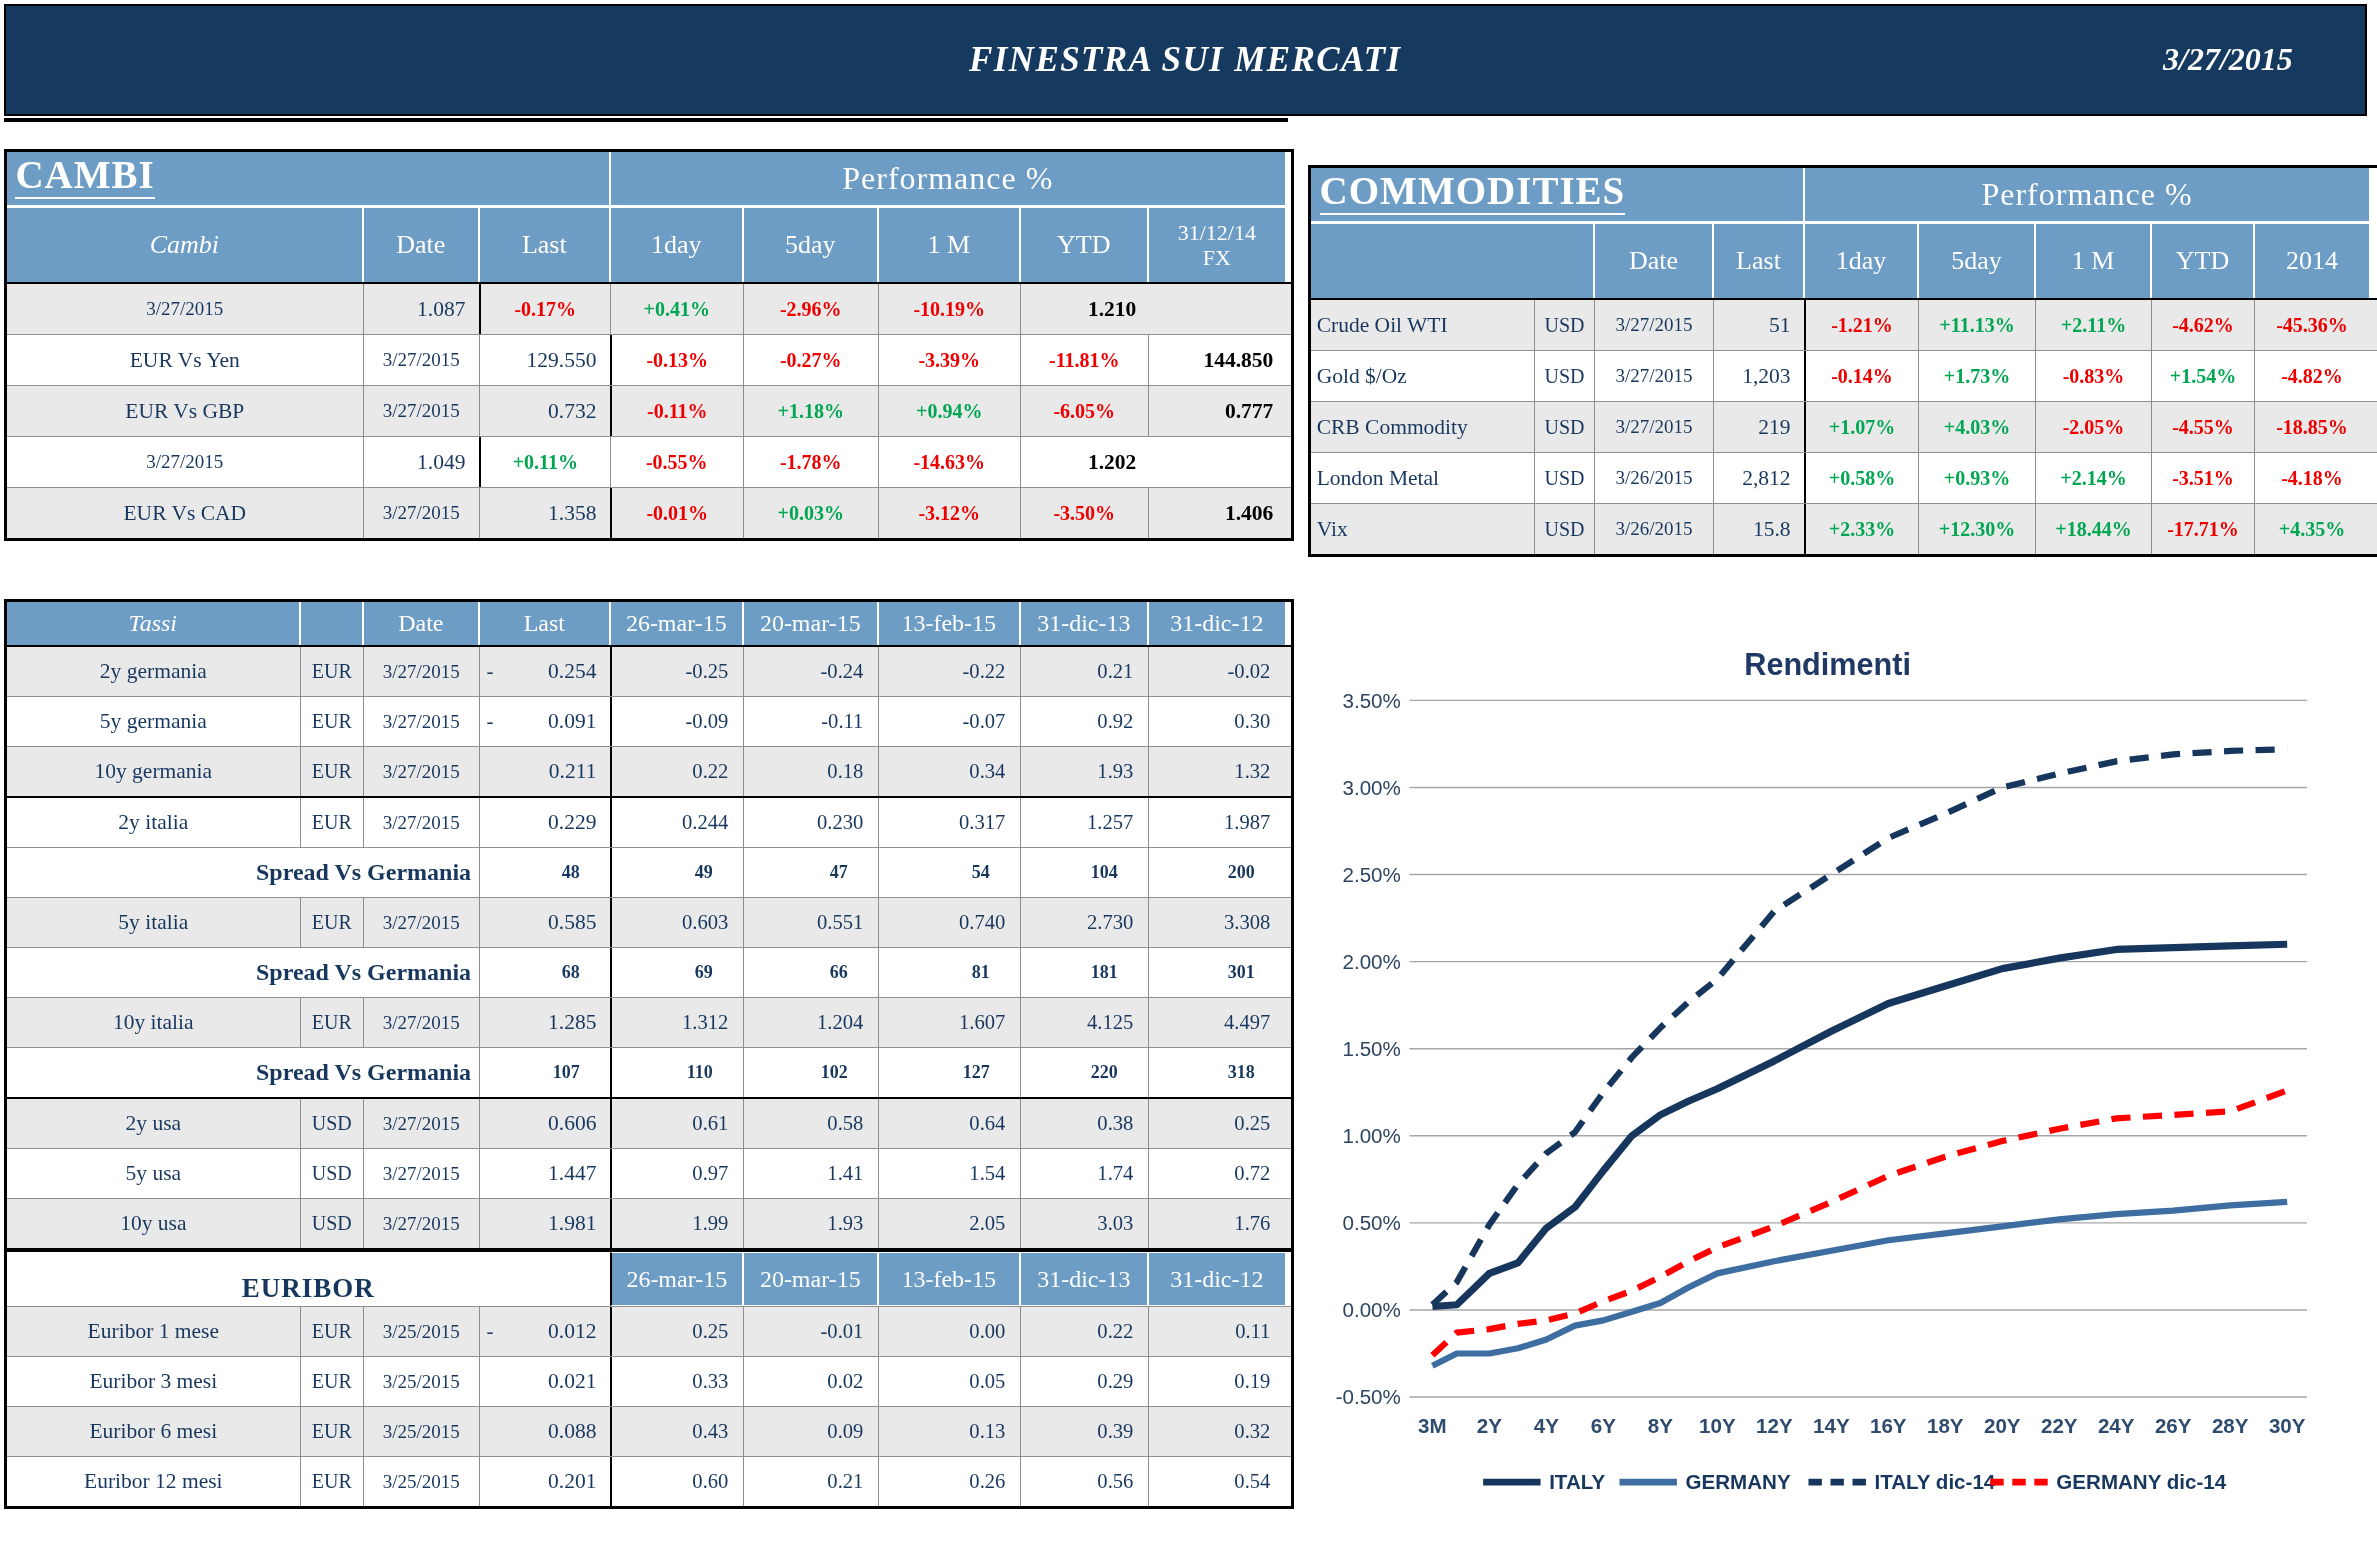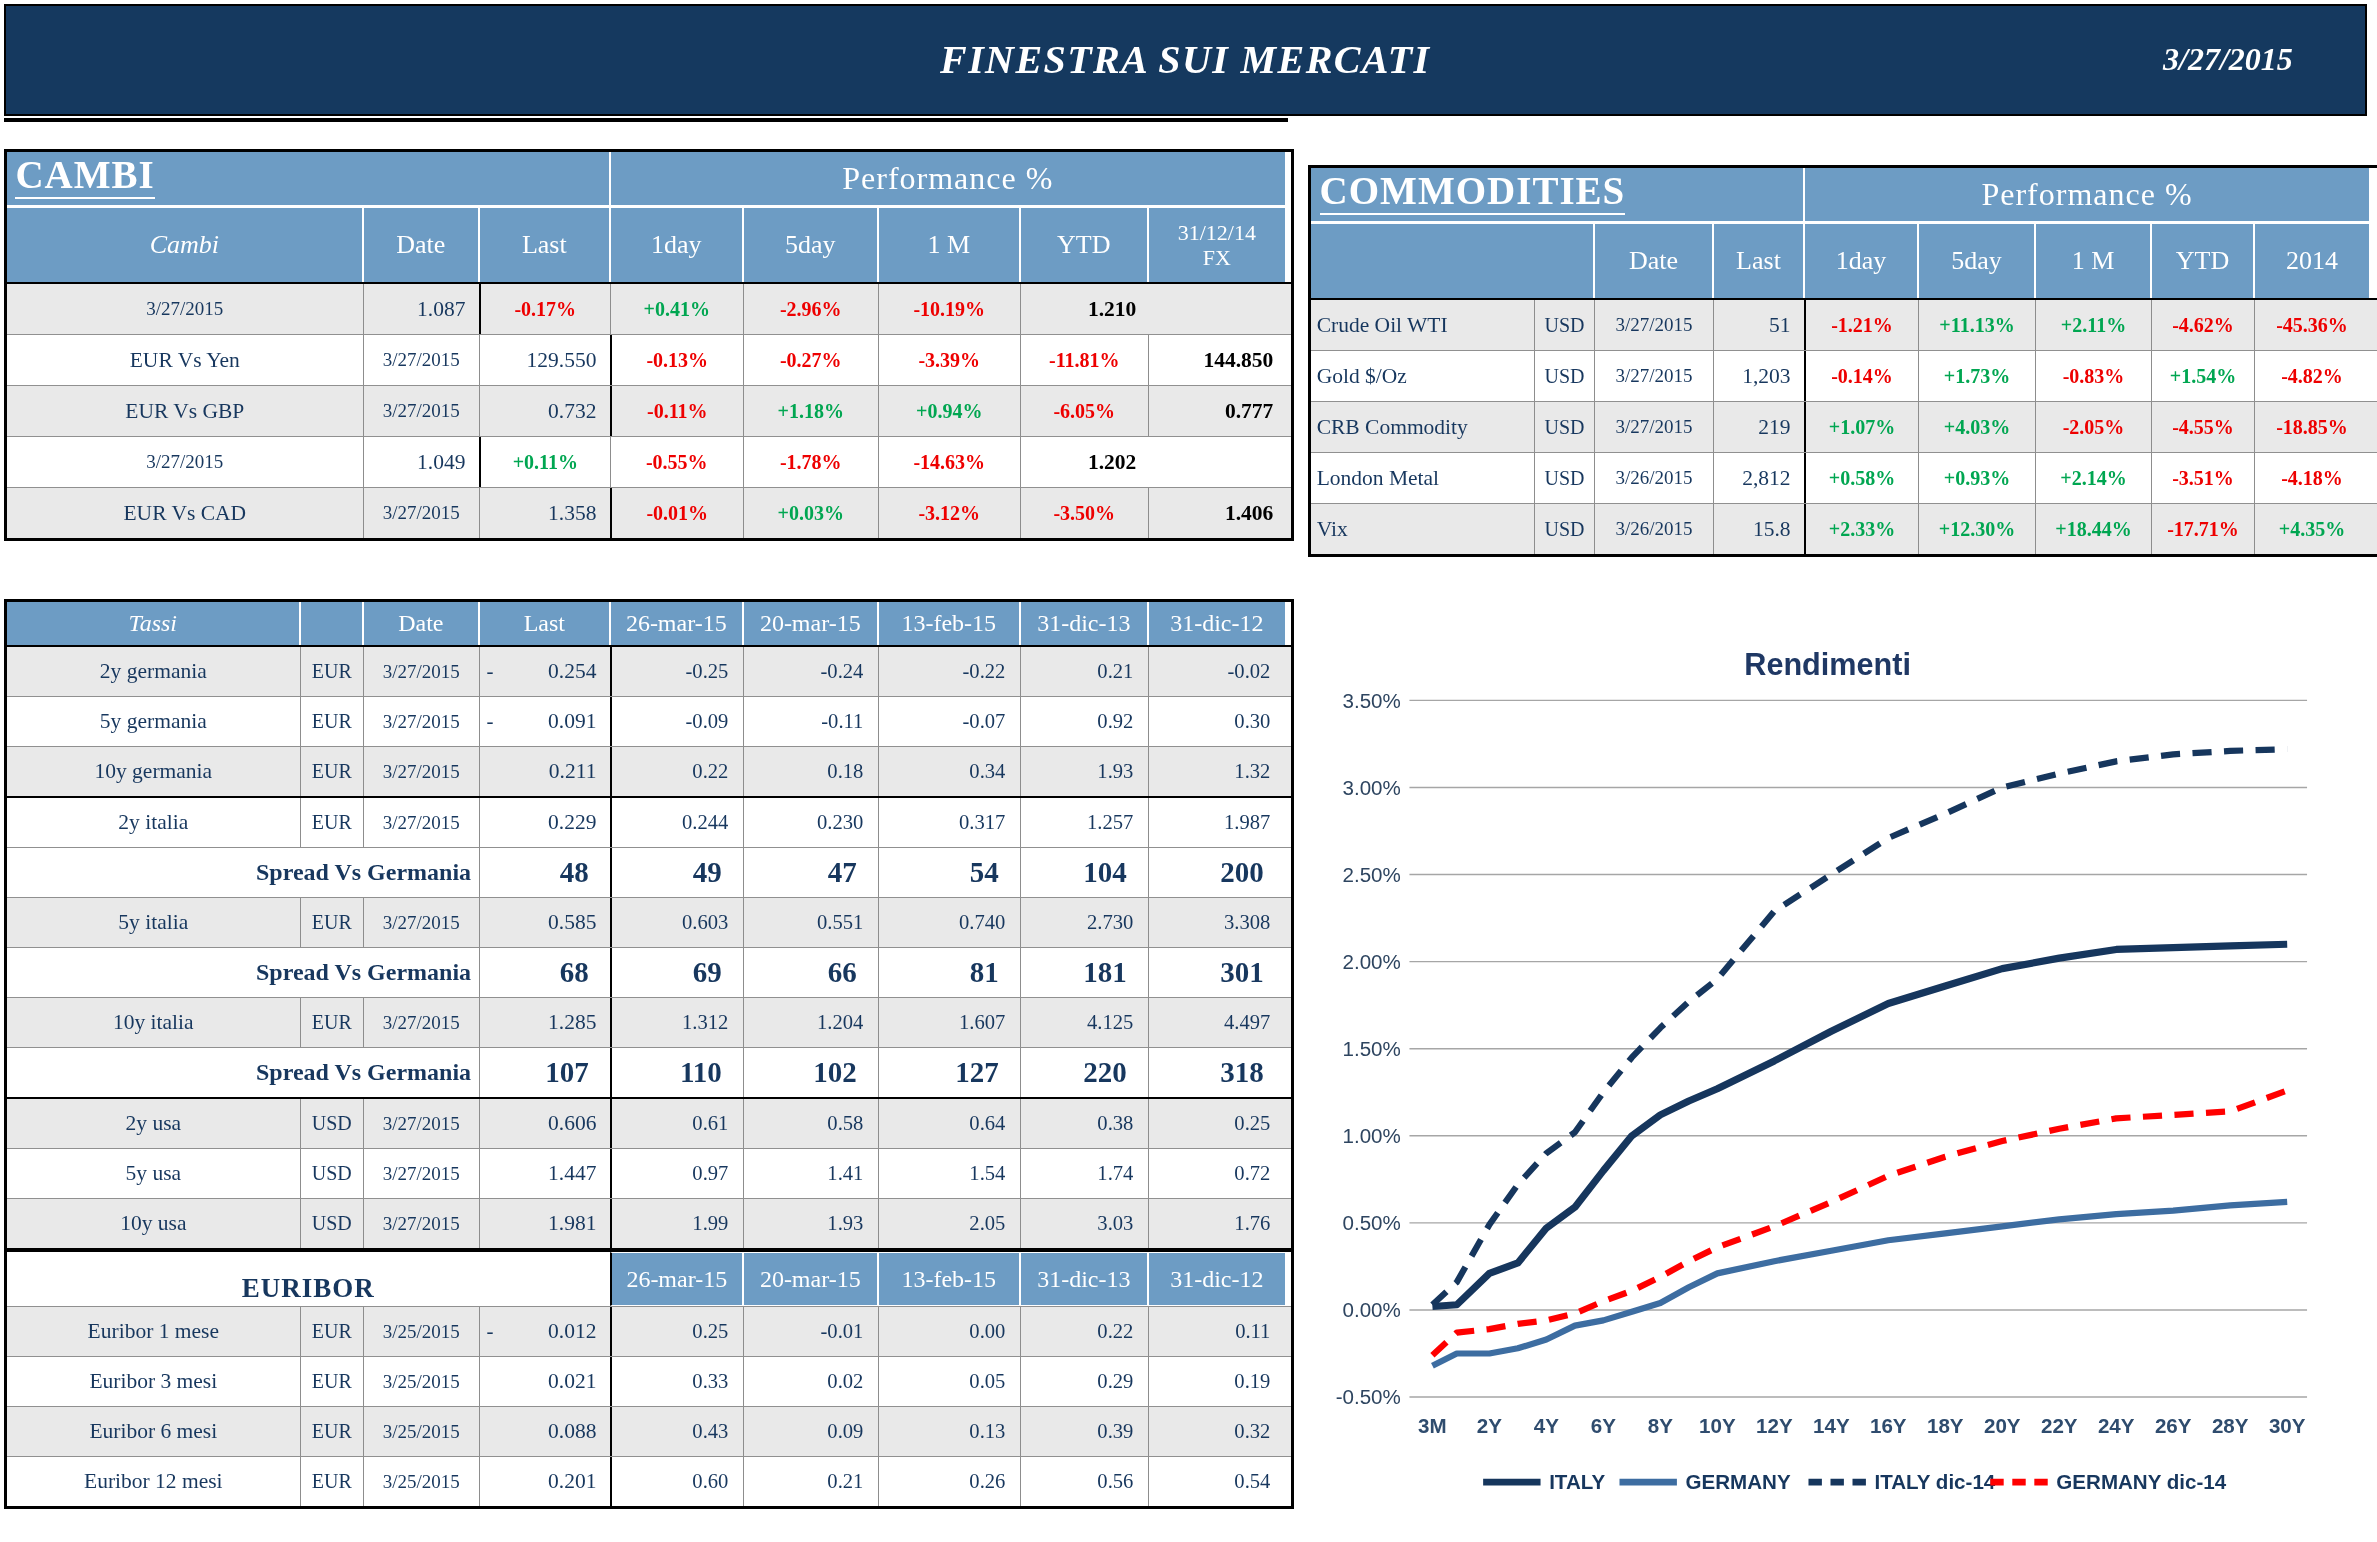--- a/index.html
+++ b/index.html
@@ -2,21 +2,21 @@
 <html style="font-size:7.7px"><head>
 <meta charset="utf-8">
 <style>
   html,body{margin:0;padding:0;background:#ffffff;}
   body{width:2377px;height:1542px;position:relative;font-family:"Liberation Serif",serif;overflow:hidden;}
 
   
   .titlebar{position:absolute;left:3.8px;top:3.8px;width:2359px;height:108px;background:#15395F;
     border:2.9px solid #000;display:flex;align-items:center;}
   .titlebar-title{position:absolute;left:0;right:0;text-align:center;color:#fff;
-    font-size:40px;font-weight:bold;font-style:italic;letter-spacing:1.4px;}
+    font-size:35px;font-weight:bold;font-style:italic;letter-spacing:1.4px;}
   .titlebar-date{position:absolute;right:72px;color:#fff;font-size:32px;font-weight:bold;font-style:italic;}
   .titlebar-underline{position:absolute;left:3.8px;top:118px;width:1284px;height:3.8px;background:#000;}
 
   
   .table{position:absolute;background:#fff;border:3.3px solid #000;}
   .row{display:grid;position:relative;background:#fff;}
   .cgrid{grid-template-columns:356px 116px 131px 133px 135px 142px 128px 137px;}
   .bgrid{grid-template-columns:293px 63px 116px 131px 133px 135px 142px 128px 137px;}
   .mgrid{grid-template-columns:223px 60px 119px 91px 114px 117px 116px 103px 115px;}
 
@@ -57,21 +57,21 @@
   .ccy{justify-content:center;font-size:20px;}
   .date{justify-content:center;font-size:19px;}
   .last{justify-content:flex-end;padding-right:13.4px;font-size:21.5px;}
   .acct{justify-content:space-between;padding:0 13.4px 0 6.7px;}
   .perf{justify-content:center;font-weight:bold;font-size:20px;}
   .pos{color:#00A651;}
   .neg{color:#EE0000;}
   .fx{justify-content:flex-end;padding-right:11.5px;font-weight:bold;color:#000;font-size:21.5px;}
   .val{justify-content:flex-end;padding-right:14.4px;font-size:20.6px;}
   .sprlab{justify-content:flex-end;padding-right:7.7px;font-weight:bold;font-size:24px;}
-  .sprval{justify-content:flex-end;padding-right:21px;font-weight:bold;font-size:29px;}
+  .sprval{justify-content:flex-end;padding-right:30px;font-weight:bold;font-size:18px;}
   .eurtitle{display:flex;align-items:center;justify-content:center;font-weight:bold;
     color:#17375E;font-size:27px;letter-spacing:1px;}
   .ehc{border-top:1.9px solid #fff;border-bottom:1.9px solid #fff;font-size:24px;}
 
   
   .chart{position:absolute;left:1306px;top:598px;width:1071px;height:933px;margin:0;}
   .chart svg{display:block;}
   .chart text{font-family:"Liberation Sans",sans-serif;}
 </style>
 </head>

